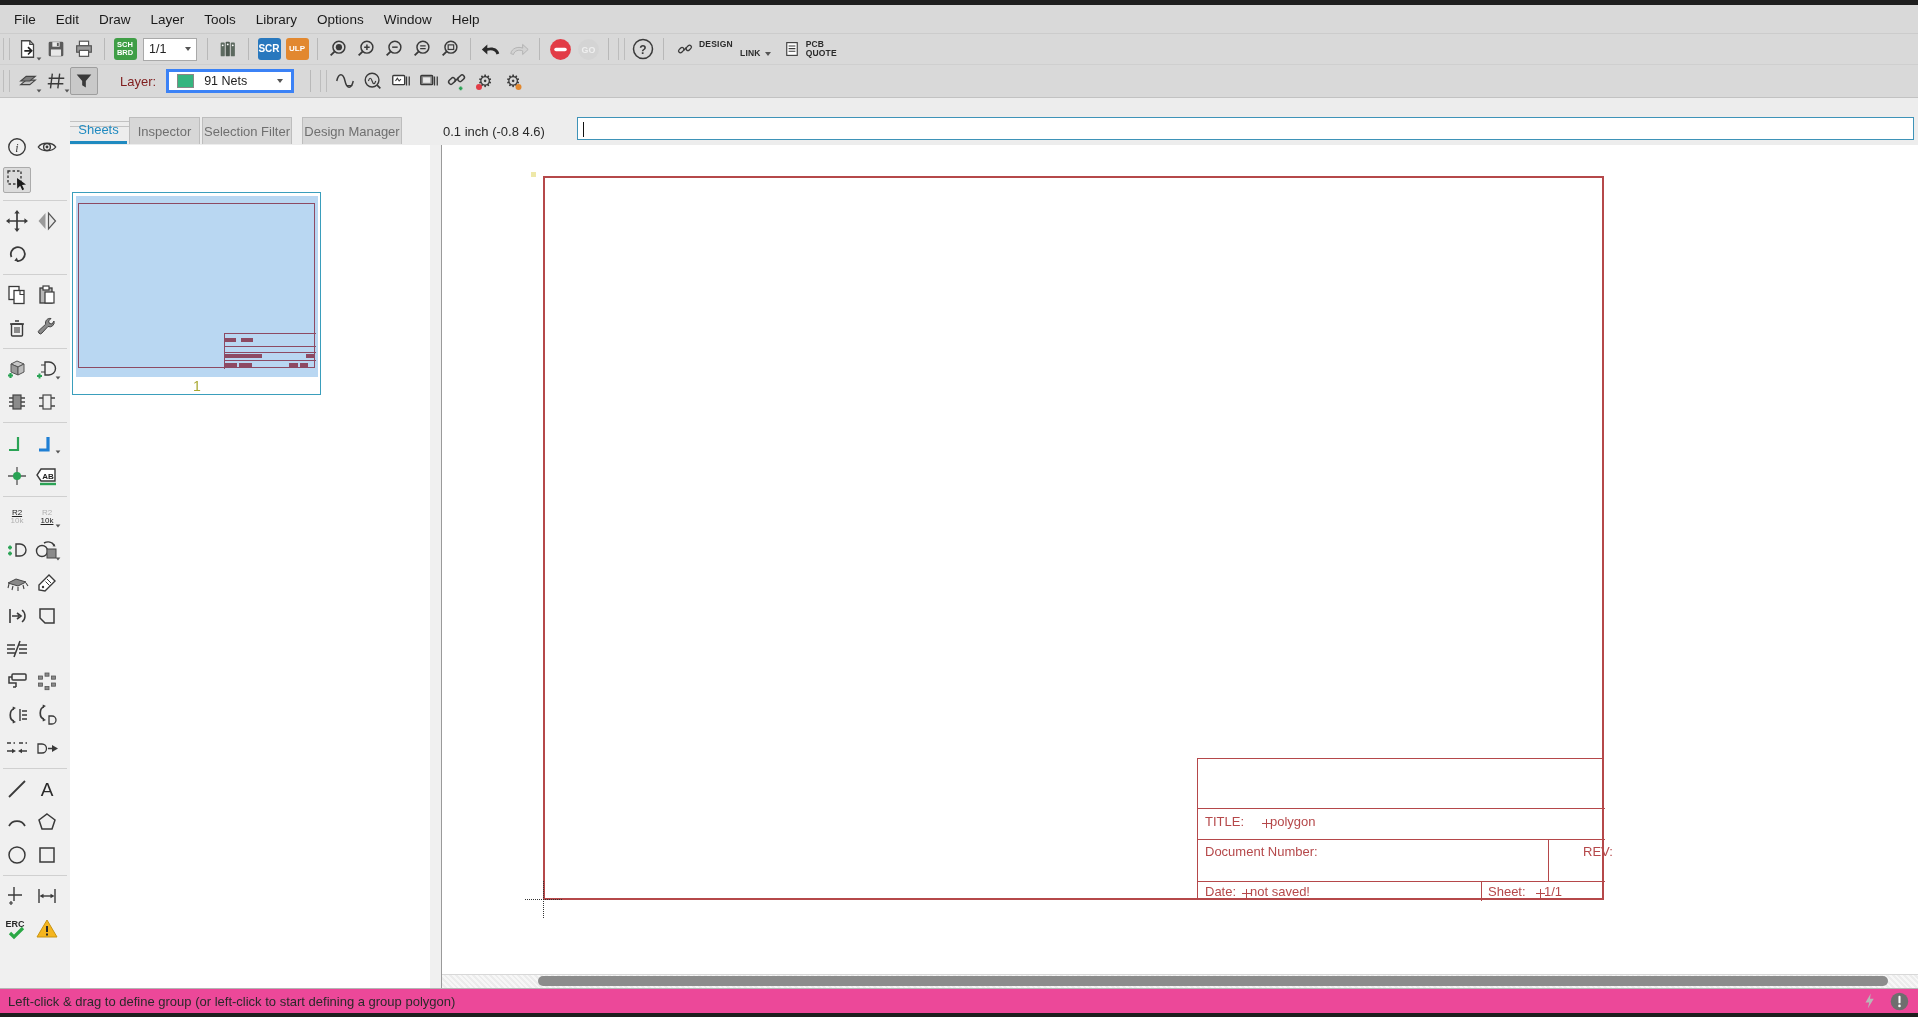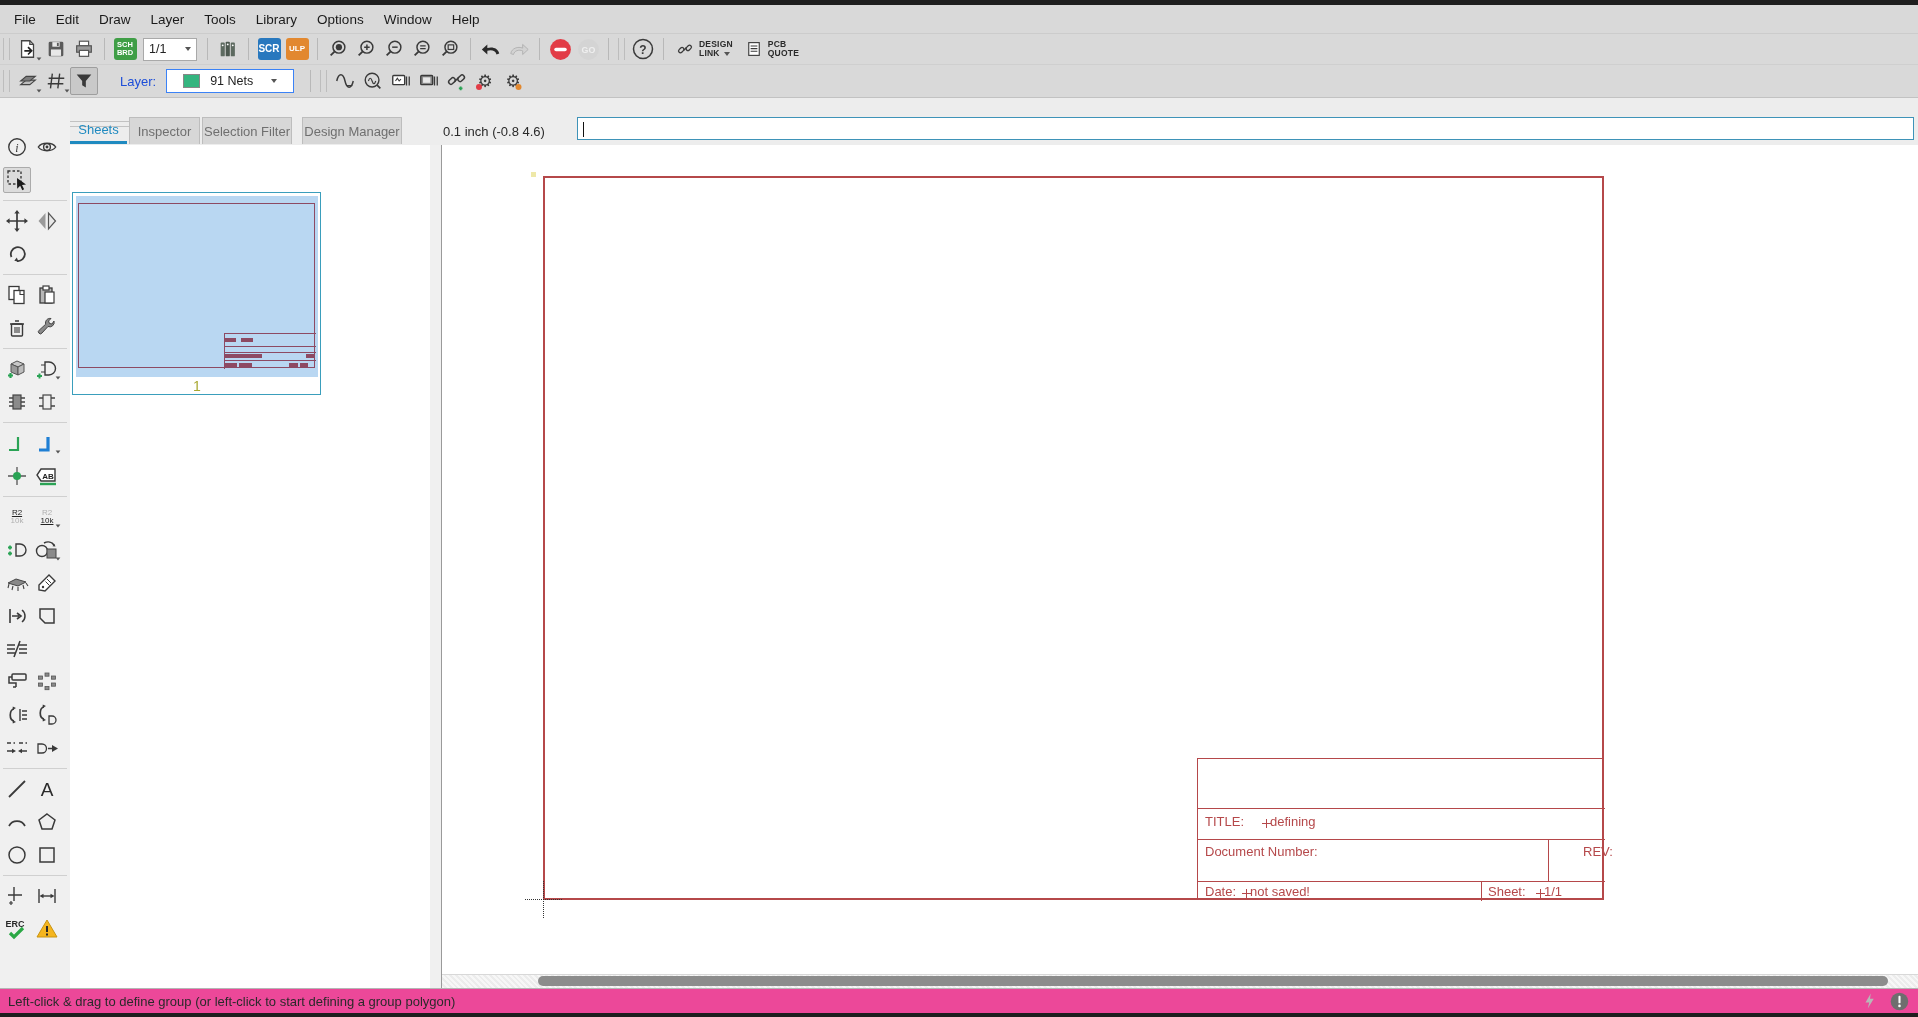--- a/index.html
+++ b/index.html
@@ -18,22 +18,22 @@
   #toolbar-layer { top:64px; height:34px; border-top:1px solid #cfcfcf; border-bottom:1px solid #c2c2c2; }
   .grip { width:7px; height:22px; border-left:1px solid #bdbdbd; border-right:1px solid #bdbdbd; margin:0 4px 0 3px; }
   .tsep { width:1px; height:22px; background:#b8b8b8; margin:0 6px; }
   .tbtn { height:28px; min-width:28px; display:flex; align-items:center; justify-content:center; position:relative; border-radius:2px; }
   .caret { width:0; height:0; border-left:3.5px solid transparent; border-right:3.5px solid transparent; border-top:4px solid #555; display:inline-block; }
   .mini-caret { position:absolute; right:0px; bottom:2px; transform:scale(.8); }
   .badge { width:23px; height:22px; border-radius:3px; color:#fff; font-weight:bold; font-size:7.5px; display:flex; flex-direction:column; align-items:center; justify-content:center; line-height:8px; }
   .two-line-btn { display:flex; align-items:center; gap:5px; padding:0 6px; }
   .two-line-btn .lbl { font-size:8.5px; font-weight:bold; color:#2b2b2b; line-height:9.5px; letter-spacing:.2px; }
   #page-selector { width:54px; height:23px; background:#fff; border:1px solid #a9a9a9; display:flex; align-items:center; font-size:12.5px; color:#222; padding:0 5px; justify-content:space-between; margin:0 4px; }
-  #layer-label { font-size:13px; color:#1d4ed8; margin:0 10px 0 22px; }
-  #layer-dropdown { width:128px; height:24px; background:#fff; border:1px solid #3b82f6; display:flex; align-items:center; padding:0 16px; gap:10px; }
+  #layer-label { font-size:13px; color:#7f1d1d; margin:0 10px 0 22px; }
+  #layer-dropdown { width:128px; height:24px; background:#fff; border:3px solid #3b82f6; display:flex; align-items:center; padding:0 8px; gap:10px; }
   #layer-dropdown .swatch { width:17px; height:14px; background:#35b57f; border:1px solid #888; }
   #layer-dropdown .val { font-size:12.5px; color:#222; flex:1; }
   .pressed { background:#c9c9c9; border:1px solid #9e9e9e; border-radius:2px; }
 
   
   #tabrow { left:0; top:98px; width:1918px; height:47px; background:#ededed; }
   #dock-grip { left:25px; top:121px; width:116px; height:6px; border-top:1px solid #c2c2c2; border-bottom:1px solid #c2c2c2; }
   .tabs { position:absolute; left:70px; top:117px; height:27px; display:flex; align-items:stretch; }
   .tab { font-size:13px; color:#6f6f6f; display:flex; align-items:center; justify-content:center; background:#d7d7d7; border:1px solid #bdbdbd; border-bottom:none; margin-right:2px; }
   .tab.active { background:transparent; border:none; color:#1f8ac0; border-bottom:3px solid #1f8ac0; }
@@ -228,21 +228,21 @@
   </div>
   <div class="tsep"></div>
   <div class="tbtn two-line-btn">
     <svg width="18" height="18" viewBox="0 0 24 24">
         <path d="M10 14L14 10" stroke="#3a3a3a" stroke-width="1.8"></path>
         <rect x="3" y="11" width="8" height="5" rx="2.5" transform="rotate(-45 7 13.5)" fill="none" stroke="#3a3a3a" stroke-width="1.7"></rect>
         <rect x="13" y="8" width="8" height="5" rx="2.5" transform="rotate(-45 17 10.5)" fill="none" stroke="#3a3a3a" stroke-width="1.7"></rect>
       </svg>
     <div class="lbl">
         <div>DESIGN</div>
-        <div style="display:flex;align-items:center;gap:4px;">
+        <div style="display:flex;align-items:center;gap:4px;margin-left:41px;">
           <span>LINK</span>
           <span class="caret"></span>
         </div>
       </div>
   </div>
   <div class="tbtn two-line-btn">
     <svg width="18" height="18" viewBox="0 0 24 24">
         <rect x="5" y="3.5" width="14" height="17" fill="#fff" stroke="#3a3a3a" stroke-width="1.5"></rect>
         <path d="M7.5 8h9M7.5 11.5h9M7.5 15h9" stroke="#3a3a3a" stroke-width="1.4"></path>
       </svg>
@@ -704,21 +704,21 @@
 <div class="abs" id="canvas">
   <div id="frame"></div>
   <div id="tb">
     <div class="tb-h" style="top:49px;"></div>
     <div class="tb-h" style="top:80px;"></div>
     <div class="tb-h" style="top:122px;"></div>
     <div class="tb-v" style="left:350px; top:80px; height:42px;"></div>
     <div class="tb-v" style="left:283px; top:122px; height:20px;"></div>
     <span class="tb-text" style="left:7px; top:55px;">TITLE:</span>
     <span class="ocross" style="left:64px; top:60px;"></span>
-    <span class="tb-text" style="left:72px; top:55px;">defining</span>
+    <span class="tb-text" style="left:72px; top:55px;">polygon</span>
     <span class="tb-text" style="left:7px; top:85px;">Document Number:</span>
     <span class="tb-text" style="left:356px; top:85px;margin-left:29px;">REV:</span>
     <span class="tb-text" style="left:7px; top:125px;">Date:</span>
     <span class="ocross" style="left:44px; top:130px;"></span>
     <span class="tb-text" style="left:52px; top:125px;">not saved!</span>
     <span class="tb-text" style="left:290px; top:125px;">Sheet:</span>
     <span class="ocross" style="left:338px; top:130px;"></span>
     <span class="tb-text" style="left:346px; top:125px;">1/1</span>
   </div>
 </div>

